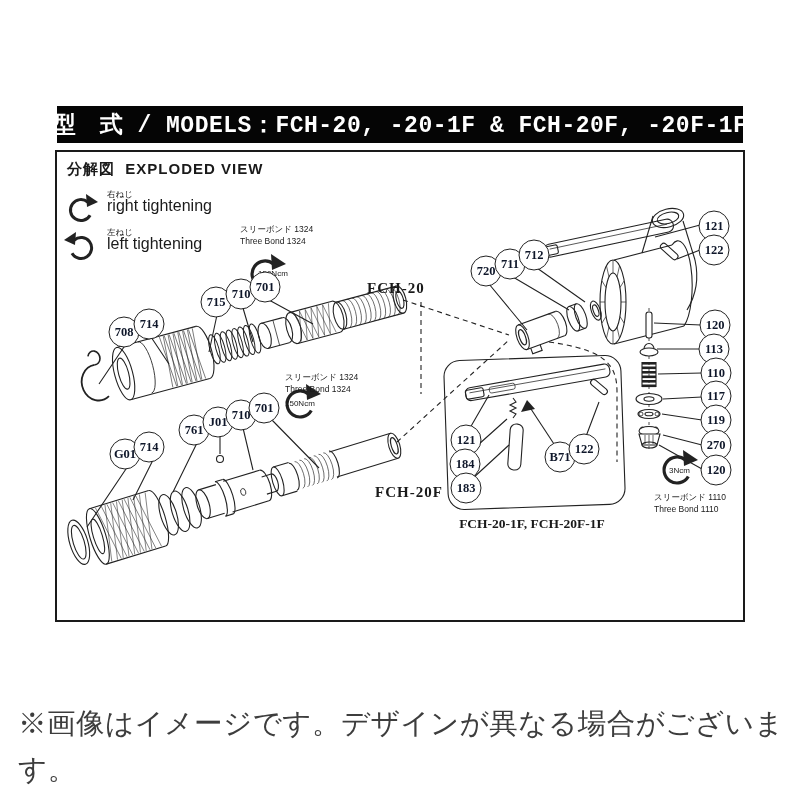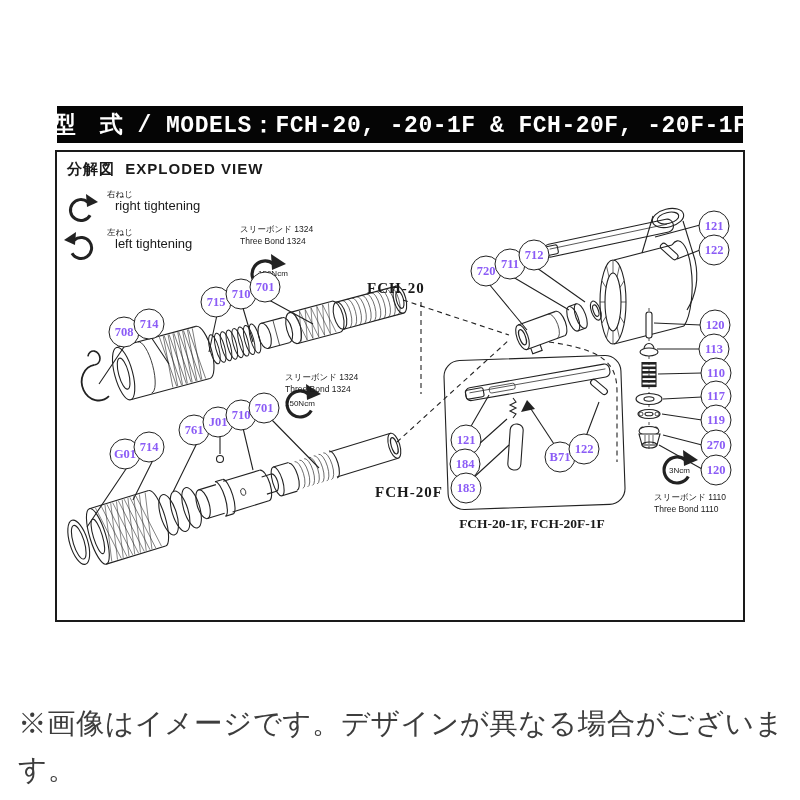--- a/index.html
+++ b/index.html
@@ -6,30 +6,30 @@
   .page{position:relative;width:800px;height:800px;background:#ffffff;overflow:hidden;
         font-family:"Liberation Sans",sans-serif;color:#1a1a1a;}
   .header-bar{position:absolute;left:57px;top:106px;width:686px;height:37px;background:#050505;
         display:flex;align-items:center;justify-content:center;font-family:Liberation Mono, monospace;}
   .header-bar span{color:#ffffff;font-weight:bold;font-size:23px;letter-spacing:.5px;white-space:nowrap;}
   .diagram{position:absolute;left:55px;top:150px;width:686px;height:468px;border:2px solid #1a1a1a;background:#fff;}
   .diagram svg{position:absolute;left:0;top:0;}
   .dtitle{position:absolute;left:10px;top:8px;font-weight:bold;font-size:15px;letter-spacing:1px;white-space:nowrap;}
   .legend-text{position:absolute;white-space:nowrap;line-height:12px;}
   .legend-text .jp{font-size:8.5px;display:block;}
-  .legend-text .en{font-size:13px;display:block;margin-left:8px;}
+  .legend-text .en{font-size:16px;display:block;}
   .tb-note{position:absolute;font-size:8.5px;line-height:11.5px;white-space:nowrap;}
   .torque{position:absolute;font-size:8px;white-space:nowrap;}
   .model-label{position:absolute;font-family:"Liberation Serif",serif;font-weight:bold;font-size:15px;
         letter-spacing:1px;white-space:nowrap;margin-left:28px;}
   .lockoff-caption{position:absolute;text-align:center;font-family:"Liberation Serif",serif;font-weight:bold;
         font-size:13.5px;line-height:17px;white-space:nowrap;}
   .callout{position:absolute;width:29px;height:29px;border:1.6px solid #222;border-radius:50%;background:#fff;
         display:flex;align-items:center;justify-content:center;transform:translate(-50%,-50%);
-        font-family:"Liberation Serif",serif;font-weight:bold;font-size:12.5px;color:#8b5cf6;z-index:5;}
+        font-family:"Liberation Serif",serif;font-weight:bold;font-size:12.5px;color:#0f172a;z-index:5;}
   .footer{position:absolute;left:18px;top:700px;width:770px;font-size:28.5px;line-height:46px;
         color:#3d3d3d;letter-spacing:.5px;}
   .footer .l2{margin-left:22px;}
   .art{stroke:#222;fill:none;stroke-width:1.1;}
 </style>
 </head>
 <body>
 
 <div class="page">
 

